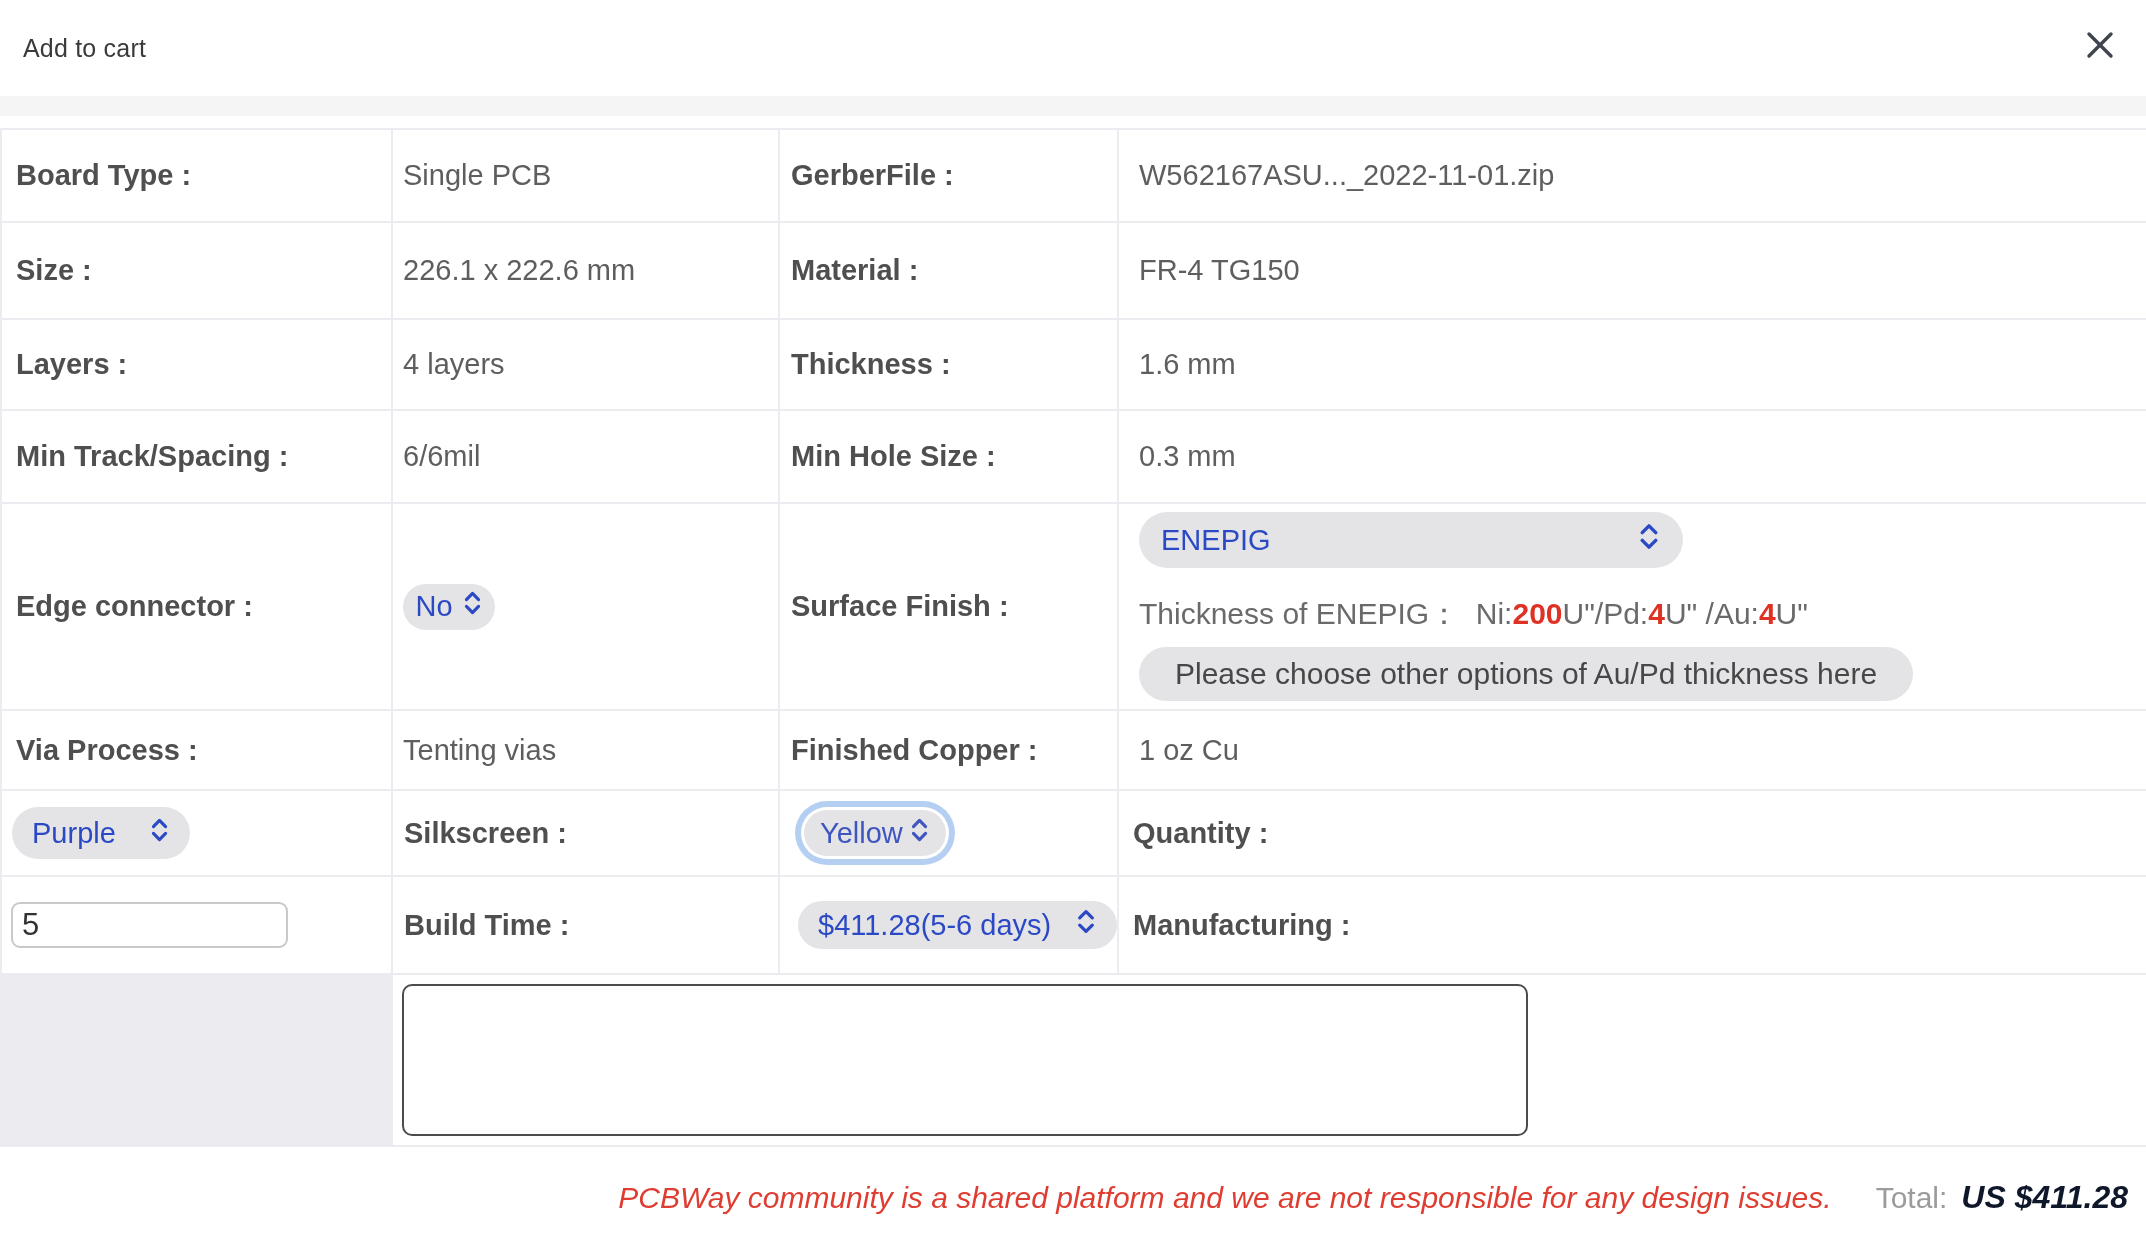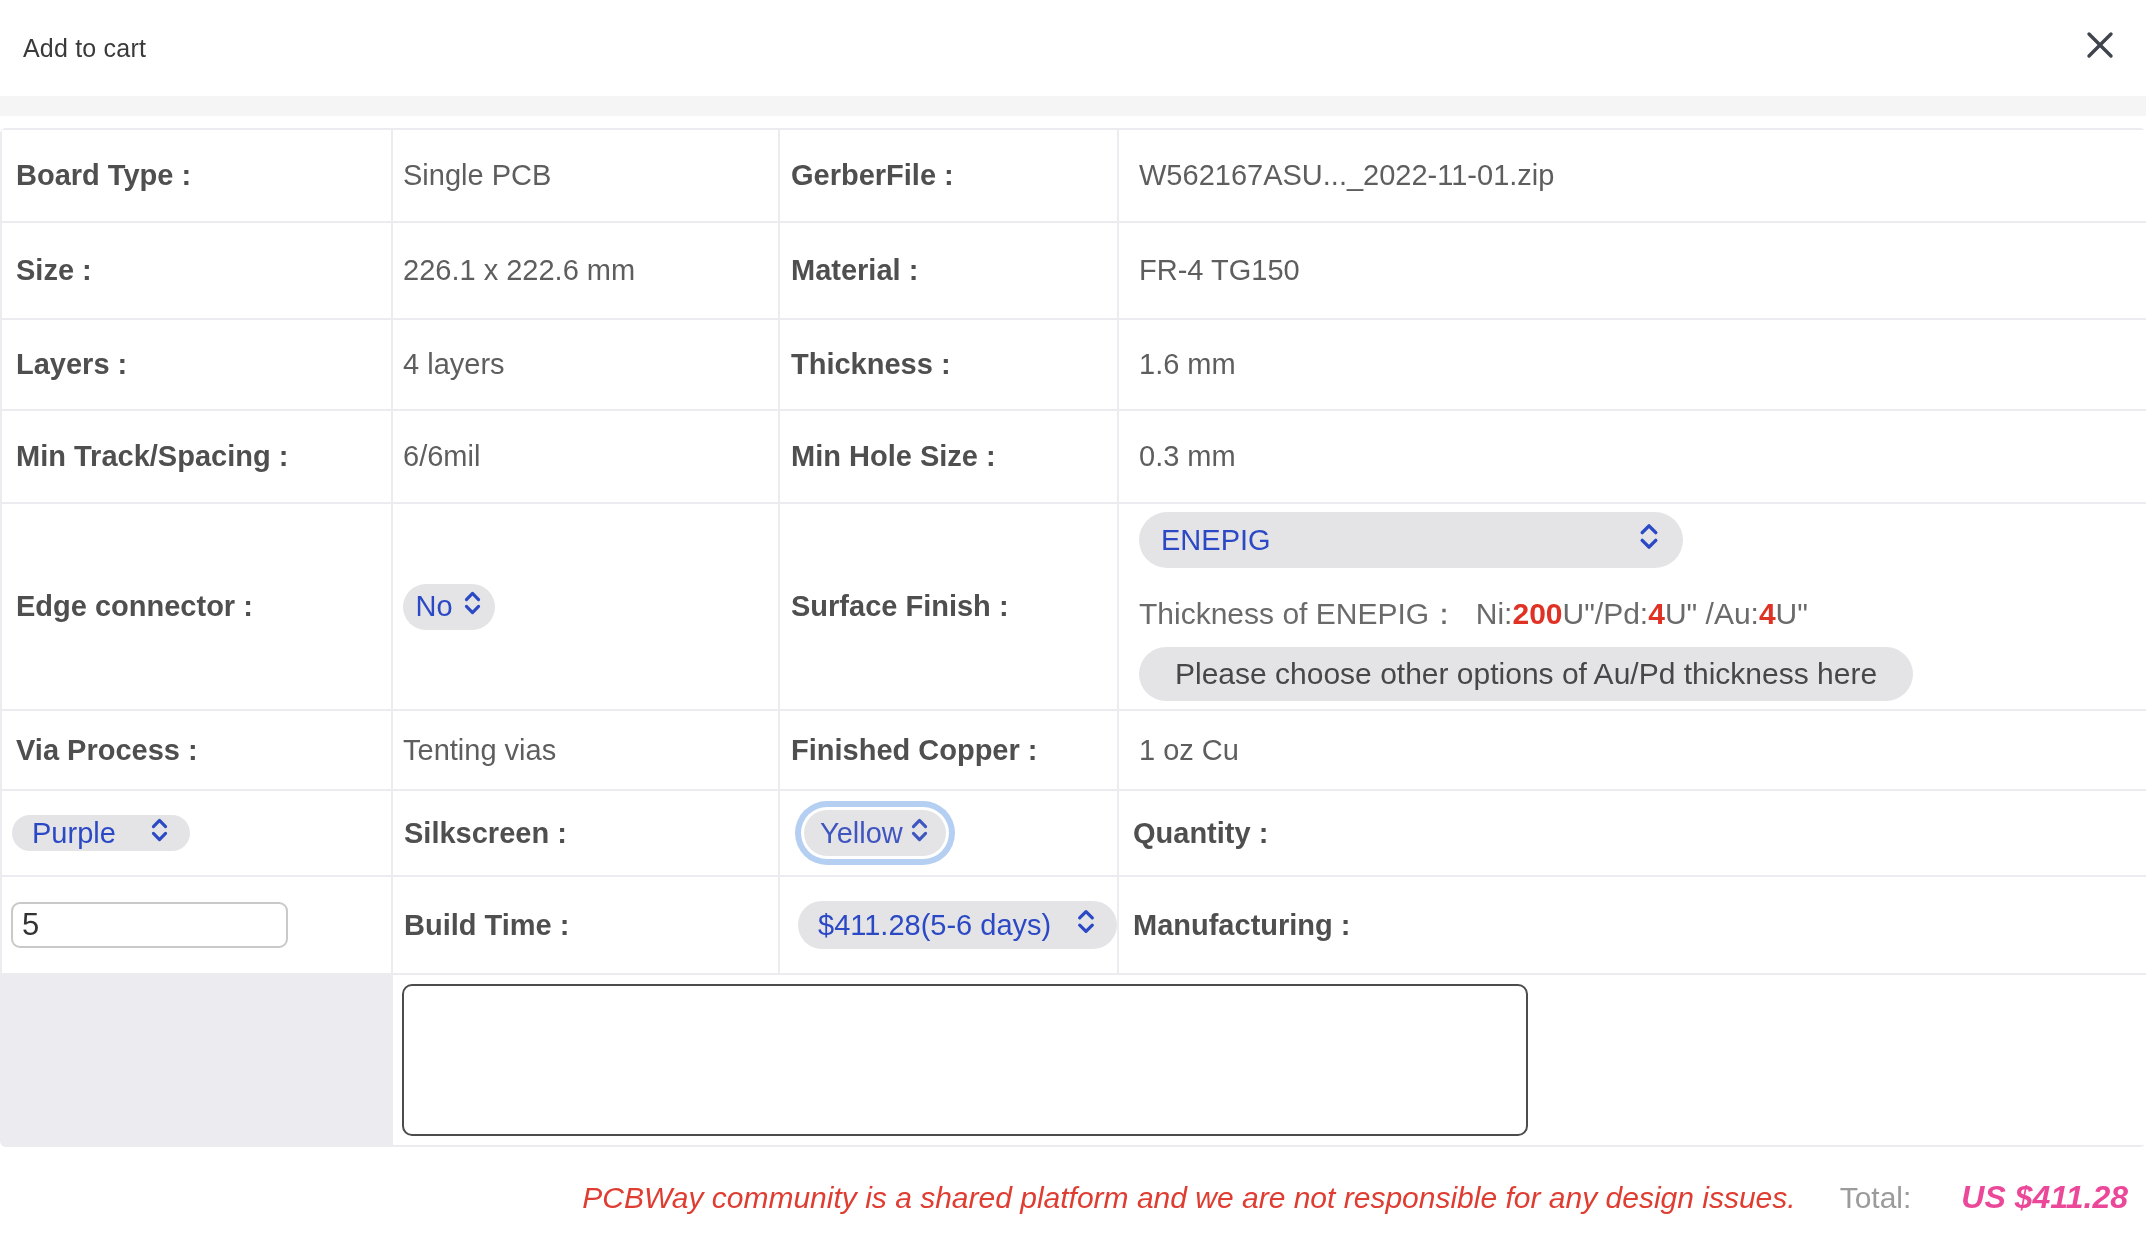--- a/index.html
+++ b/index.html
@@ -11,35 +11,35 @@
     padding-left:23px; background:#ffffff; }
   .modal-title { font-size:25px; color:#3a3a3a; letter-spacing:0.2px; }
   .close-btn { position:absolute; top:24px; right:24px; width:44px; height:44px;
     display:flex; align-items:center; justify-content:center; cursor:pointer; background:none; border:none; }
   .header-band { height:20px; background:#f5f5f6; }
 
   
   .spec-table { margin-top:12px; display:grid;
     grid-template-columns:389px 385px 337px 1fr;
     grid-template-rows:91px 95px 89px 91px 205px 78px 84px 96px 170px;
-    gap:2px; background:#ececf0; padding:2px 0 2px 2px;border-radius:6px; }
+    gap:2px; background:#ececf0; padding:2px 0 2px 2px; }
   .cell { background:#ffffff; display:flex; align-items:center; font-size:29px; }
   .cell.label { font-weight:bold; color:#4f4f4f; padding-left:14px; }
   .cell.label.c3 { padding-left:11px; }
   .cell.value { color:#5e5e5e; padding-left:10px; }
   .cell.value.c4 { padding-left:20px; }
 
   
   .select-pill { display:inline-flex; align-items:center; background:#e4e4e7;
     border-radius:999px; color:#2b49c4; font-size:29px; cursor:pointer; border:none;
     font-family:"Liberation Sans", sans-serif; }
   .select-pill .chev { flex:0 0 auto; display:block; }
   .pill-no { width:92px; height:46px; justify-content:center; gap:9px; margin-left:10px; }
   .pill-enepig { width:544px; height:56px; justify-content:space-between; padding:0 22px; }
-  .pill-purple { width:178px; height:36px; justify-content:space-between; padding:0 20px; margin-left:10px; }
+  .pill-purple { width:178px; height:52px; justify-content:space-between; padding:0 20px; margin-left:10px; }
   .pill-yellow { width:142px; height:46px; justify-content:space-between; padding:0 16px;
     margin-left:24px; color:#3f55c0;
     box-shadow:0 0 0 3px #ffffff, 0 0 0 9px #b5cff2; }
   .pill-build { width:350px; height:48px; justify-content:space-between; padding:0 20px; }
 
   
   .surface-cell { background:#ffffff; display:flex; flex-direction:column;
     align-items:flex-start; justify-content:center; padding-left:20px; }
   .thickness-note { margin-top:26px; font-size:30px; color:#6a6a6a; white-space:pre; }
   .thickness-note .hot { color:#df3224; font-weight:bold; }
@@ -55,21 +55,21 @@
   .mfg-textarea { width:1126px; height:152px; margin-left:9px; border:2px solid #4c4c4c;
     border-radius:10px; resize:none; font-size:29px; color:#444; padding:10px 14px;
     font-family:"Liberation Sans", sans-serif; outline:none; }
 
   
   .modal-footer { height:101px; display:flex; align-items:center;
     justify-content:flex-end; gap:44px; padding-right:18px; background:#ffffff; }
   .disclaimer { font-size:30px; color:#df3d31;font-style:italic; }
   .total-group { display:flex; align-items:baseline; gap:14px; }
   .total-label { font-size:30px; color:#9b9b9b; }
-  .total-value { font-size:32px; color:#ec4899; font-weight:bold; font-style:italic;margin-left:36px; }
+  .total-value { font-size:32px; color:#0f172a; font-weight:bold; font-style:italic; }
 </style>
 </head>
 <body>
 
 <div class="modal-header">
   <div class="modal-title">Add to cart</div>
   <button class="close-btn">
     <span>
       <svg width="34" height="34" viewBox="0 0 34 34">
         <line x1="6" y1="6" x2="28" y2="28" stroke="#3f444e" stroke-width="3.4" stroke-linecap="round"></line>

